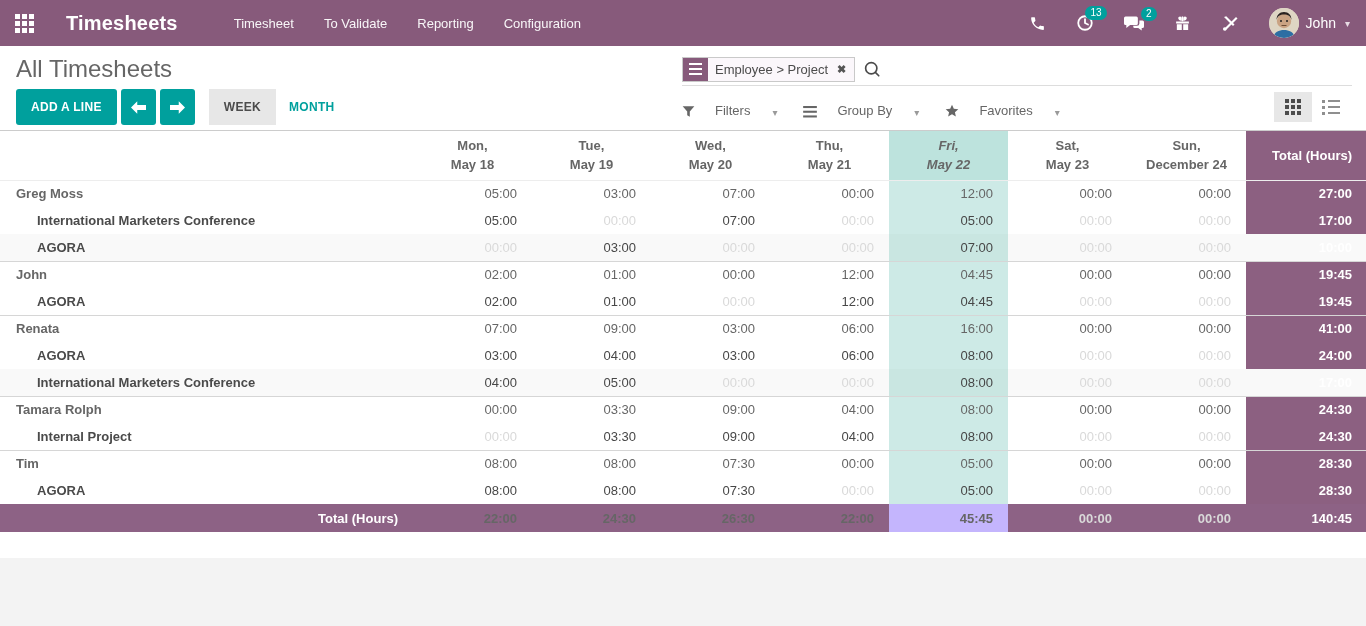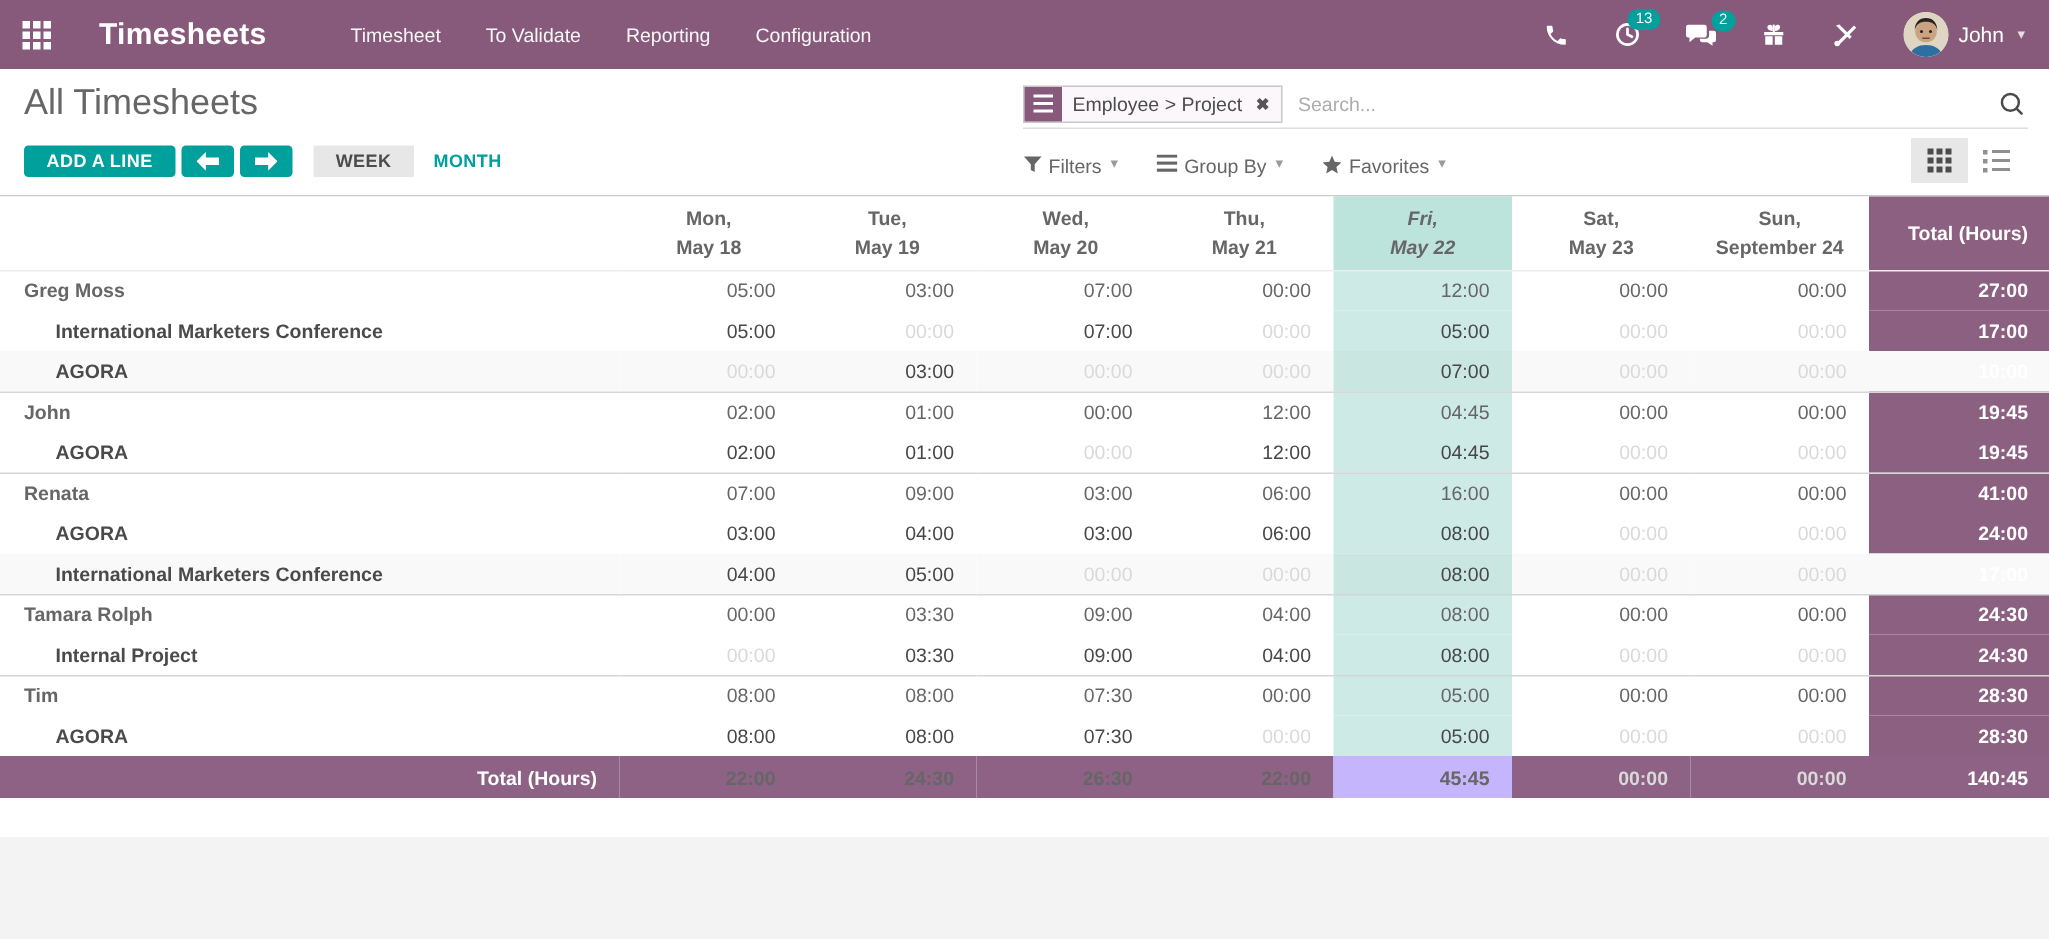--- a/index.html
+++ b/index.html
@@ -36,30 +36,30 @@
   .facet-icon { width:25px; background:#875a7b; display:flex; flex-direction:column; justify-content:center; align-items:center; gap:3px; }
   .facet-icon i { width:13px; height:2px; background:#fff; display:block; }
   .facet-label { display:flex; align-items:center; padding:0 7px; font-size:13px; color:#4c4c4c; }
   .facet-close { display:flex; align-items:center; padding:0 8px 0 2px; font-size:11px; color:#555; cursor:pointer; font-weight:700; }
   .search-input { flex:1; border:none; outline:none; font-size:13px; color:#777; background:transparent; }
   .search-input::placeholder { color:#acacac; }
   .magnifier { flex:0 0 auto; cursor:pointer; display:flex; align-items:center; padding-right:2px; }
 
   .cp-row2 { height:40px; position:relative; }
   .left-buttons { position:absolute; left:16px; top:1px; display:flex; align-items:center; height:32px; }
-  .btn { height:21px; border:none; cursor:pointer; font-family:inherit; }
+  .btn { height:36px; border:none; cursor:pointer; font-family:inherit; }
   .btn-primary { background:#00a09d; color:#fff; font-size:12px; font-weight:700; padding:0 15px; border-radius:3px; letter-spacing:.3px; }
   .btn-nav { background:#00a09d; color:#fff; width:35px; margin-left:4px; border-radius:3px;
     display:flex; align-items:center; justify-content:center; }
   .btn-week { background:#e7e7e7; color:#4c4c4c; font-size:12px; font-weight:700; padding:0 15px; margin-left:14px; letter-spacing:.3px; }
   .btn-month { background:transparent; color:#00a09d; font-size:12px; font-weight:700; padding:0 13px; letter-spacing:.3px; }
 
   .search-options { position:absolute; left:682px; top:7px; display:flex; gap:26px; align-items:center;
     font-size:13px; color:#666; height:26px; }
-  .opt { display:flex; align-items:flex-start; gap:4px; cursor:pointer; }
+  .opt { display:flex; align-items:flex-end; gap:20px; cursor:pointer; }
   .opt .caret { color:#9a9a9a; }
   .view-switcher { position:absolute; right:16px; top:2px; display:flex; }
   .vs-btn { width:38px; height:30px; display:flex; align-items:center; justify-content:center; cursor:pointer; background:#fff; }
   .vs-btn.active { background:#e7e7e7; }
   .vs-grid { display:grid; grid-template-columns:repeat(3,4px); grid-gap:2px; }
   .vs-grid i { width:4px; height:4px; background:#4c4c4c; display:block; }
   .vs-list { display:flex; flex-direction:column; gap:3px; }
   .vs-list span { display:flex; gap:3px; align-items:center; }
   .vs-list b { width:3px; height:3px; background:#8f8f8f; display:block; }
   .vs-list i { width:12px; height:2px; background:#8f8f8f; display:block; }
@@ -184,21 +184,20 @@
     <div class="search-bar">
       <span class="facet">
         <span class="facet-icon">
             <i></i>
             <i></i>
             <i></i>
           </span>
         <span class="facet-label">Employee &gt; Project</span>
         <span class="facet-close">✖</span>
       </span>
-      <input class="search-input" type="text" placeholder="Search..." style="">
       <span class="magnifier">
         <svg width="18" height="18" viewBox="0 0 24 24" fill="none" stroke="#4a4a4a" stroke-width="2.2">
           <circle cx="11" cy="11" r="7.5"></circle>
             <path d="M16.5 16.5L21 21" stroke-linecap="round"></path>
         </svg>
       </span>
     </div>
   </div>
 
   <div class="cp-row2">
@@ -313,21 +312,21 @@
           <th class="day-head today">
             <div>Fri,</div>
             <div>May 22</div>
           </th>
           <th class="day-head">
             <div>Sat,</div>
             <div>May 23</div>
           </th>
           <th class="day-head">
             <div>Sun,</div>
-            <div>September 24</div>
+            <div>December 24</div>
           </th>
           <th class="total-head">Total (Hours)</th>
         </tr>
       </thead>
     <tbody>
         <tr class="section">
           <td class="label">Greg Moss</td>
           <td class="val">05:00</td>
           <td class="val">03:00</td>
           <td class="val">07:00</td>

